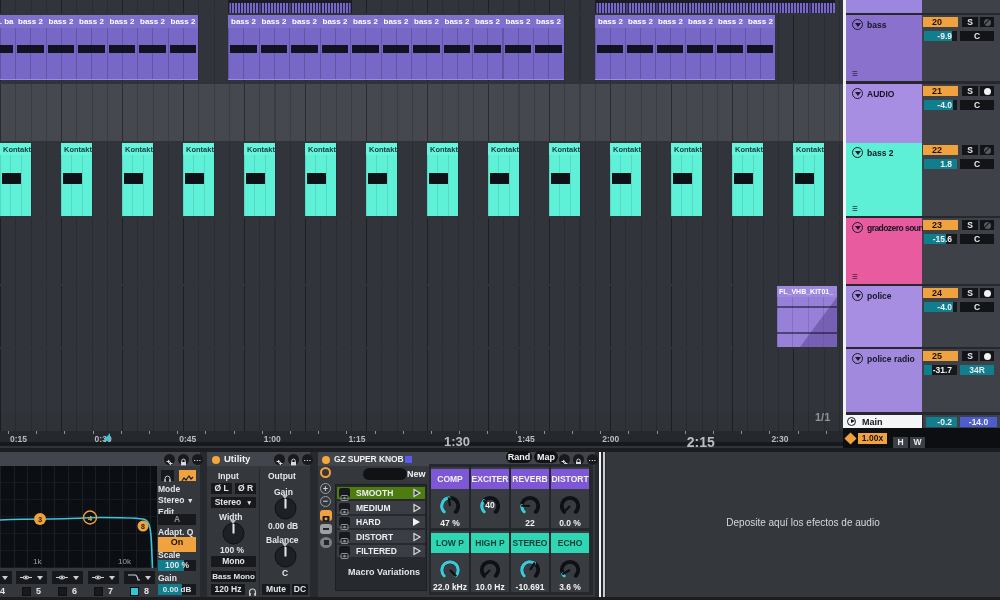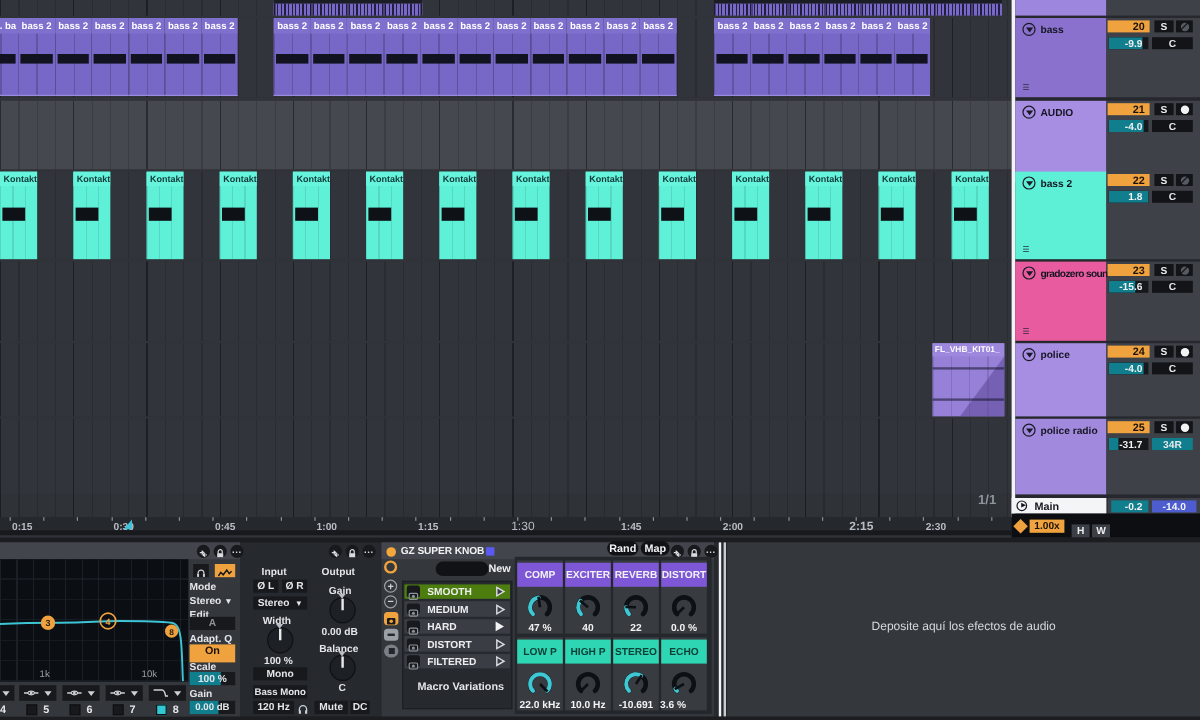--- a/index.html
+++ b/index.html
@@ -27,21 +27,21 @@
   .hdr { position:absolute; left:3px; width:154px; }
   .hcolor { position:absolute; left:0; top:0; width:76px; height:100%; }
   .hname { position:absolute; left:6px; top:4px; font-size:8.5px; font-weight:bold; color:#151522;
     white-space:nowrap; }
   .harrow { display:inline-block; width:11px; height:11px; border:1px solid #1a1a26; border-radius:50%;
     vertical-align:-2.5px; margin-right:4px; position:relative; }
   .harrow:after { content:""; position:absolute; left:1.6px; top:2.8px;
     border-left:3.4px solid transparent; border-right:3.4px solid transparent; border-top:4.4px solid #1a1a26; }
   .hctrl { position:absolute; left:76px; top:0; right:0; height:100%; background:#3e4147; }
   .numbox { position:absolute; left:77px; top:2px; width:35px; height:10px; background:#f0a23e;
-    color:#1a1208; font-size:9px; font-weight:bold; text-align:right; padding-right:4px; line-height:10.5px; }
+    color:#1a1208; font-size:9px; font-weight:bold; text-align:right; padding-right:16px; line-height:10.5px; }
   .sbox { position:absolute; left:116px; top:2px; width:16px; height:10px; background:#121418;
     color:#e8eaec; font-size:8.5px; font-weight:bold; text-align:center; line-height:11px; }
   .rbox { position:absolute; left:134px; top:2px; width:14px; height:10px; background:#121418; }
   .rbox i { position:absolute; left:3.5px; top:1.5px; width:7px; height:7px; border-radius:50%; }
   .rec-off i { background:#565b63; }
   .rec-off i:after { content:""; position:absolute; left:2.8px; top:-1px; width:1.4px; height:9px;
     background:#121418; transform:rotate(45deg); }
   .rec-on i { background:#f2f3f4; }
   .volbox { position:absolute; left:78px; top:16px; width:33px; height:10px; background:#16181c;
     color:#f0f2f4; font-size:8.5px; font-weight:bold; text-align:right; padding-right:5px; line-height:11px; overflow:hidden;}
@@ -262,24 +262,24 @@
 <div class="abs" style="left:713.0px;top:0;width:1px;height:3px;background:#8a9097;"></div>
 <div class="abs" style="left:741.2px;top:0;width:1px;height:3px;background:#8a9097;"></div>
 <div class="abs" style="left:769.4px;top:0;width:1px;height:3px;background:#8a9097;"></div>
 <div class="abs" style="left:797.6px;top:0;width:1px;height:3px;background:#8a9097;"></div>
 <div class="abs" style="left:825.8px;top:0;width:1px;height:3px;background:#8a9097;"></div>
 <div class="abs" style="left:10.0px;top:3px;font-size:8.5px;font-weight:bold;color:#b9bec4;">0:15</div>
 <div class="abs" style="left:94.6px;top:3px;font-size:8.5px;font-weight:bold;color:#b9bec4;">0:30</div>
 <div class="abs" style="left:179.2px;top:3px;font-size:8.5px;font-weight:bold;color:#b9bec4;">0:45</div>
 <div class="abs" style="left:263.8px;top:3px;font-size:8.5px;font-weight:bold;color:#b9bec4;">1:00</div>
 <div class="abs" style="left:348.4px;top:3px;font-size:8.5px;font-weight:bold;color:#b9bec4;">1:15</div>
-<div class="abs" style="left:426px;top:3px;font-size:10px;font-weight:normal;color:#b9bec4;">1:30</div>
+<div class="abs" style="left:444px;top:3px;font-size:13px;font-weight:bold;color:#b9bec4;">1:30</div>
 <div class="abs" style="left:517.6px;top:3px;font-size:8.5px;font-weight:bold;color:#b9bec4;">1:45</div>
 <div class="abs" style="left:602.2px;top:3px;font-size:8.5px;font-weight:bold;color:#b9bec4;">2:00</div>
-<div class="abs" style="left:686.8px;top:3px;font-size:10px;font-weight:bold;color:#b9bec4;margin-left:21px;">2:15</div>
+<div class="abs" style="left:686.8px;top:3px;font-size:14px;font-weight:bold;color:#b9bec4;">2:15</div>
 <div class="abs" style="left:771.4px;top:3px;font-size:8.5px;font-weight:bold;color:#b9bec4;">2:30</div>
 <div class="abs" style="left:103px;top:2px;width:0;height:0;border-left:7px solid transparent;border-bottom:8px solid #3fc3d8;"></div>
 </div>
 </div>
 <div class="abs" style="left:843px;top:0;width:157px;height:448px;background:#26282d;">
 <div class="abs" style="left:0;top:0;width:3px;height:431px;background:#f2f3f4;"></div>
 <div class="abs" style="left:3px;top:0;width:76px;height:13px;background:#9d87de;"></div>
 <div class="abs" style="left:79px;top:0;width:78px;height:13px;background:#3e4147;"></div>
 <div class="hdr" style="top:15px;height:66px;">
 <div class="hcolor" style="background:#8a71cd;"></div>
@@ -451,20 +451,26 @@
 <div class="label" style="left:158px;top:484px;">Mode</div>
 <div class="label" style="left:158px;top:495px;">Stereo <span style="font-size:7px;">▼</span></div>
 <div class="label" style="left:158px;top:507px;">Edit</div>
 <div class="dbox" style="left:158px;top:514px;width:38px;height:11px;line-height:11px;color:#8d939a;">A</div>
 <div class="label" style="left:158px;top:527px;">Adapt. Q</div>
 <div class="abs" style="left:158px;top:537px;width:38px;height:15px;background:#f0a23e;color:#1a1208;font-size:9px;font-weight:bold;text-align:center;line-height:11px;">On</div>
 <div class="label" style="left:158px;top:550px;">Scale</div>
 <div class="dbox" style="left:158px;top:560px;width:38px;height:11px;line-height:11px;"><b class="abs" style="left:0;top:0;bottom:0;width:26px;background:#117e8e;"></b><span style="position:relative;">100 %</span></div>
 <div class="label" style="left:158px;top:573px;">Gain</div>
 <div class="dbox" style="left:158px;top:584px;width:38px;height:11px;line-height:11px;font-size:8px;"><b class="abs" style="left:0;top:0;bottom:0;width:24px;background:#117e8e;"></b><span style="position:relative;">0.00 dB</span></div>
+<div class="dev" style="left:207px;width:103px;">
+<div class="dtitle">
+        <span class="donoff" style="left:5px;"></span>
+        <span style="position:absolute;left:17px;">Utility</span>
+      </div>
+</div>
 <div class="abs" style="left:274px;top:453.5px;width:11px;height:11px;border-radius:50%;background:#17191d;"><svg width="11" height="11" viewBox="0 0 11 11">
         <path d="M2.5,4.5 L5.5,4.5 M4,3 L5.8,4.5 L4,6 M8.5,6.5 L5.5,6.5 M7,5 L5.2,6.5 L7,8" stroke="#d8dbde" stroke-width="1" fill="none"></path>
       </svg></div>
     <div class="abs" style="left:288px;top:453.5px;width:11px;height:11px;border-radius:50%;background:#17191d;"><svg width="11" height="11" viewBox="0 0 11 11">
         <rect x="3" y="5" width="5" height="3.4" fill="#d8dbde"></rect>
         <path d="M3.8,5 V3.8 a1.7,1.7 0 0 1 3.4,0 V5" stroke="#d8dbde" stroke-width="1" fill="none"></path>
       </svg></div>
     <div class="abs" style="left:302px;top:453.5px;width:11px;height:11px;border-radius:50%;background:#17191d;color:#d8dbde;font-size:8px;font-weight:bold;text-align:center;line-height:9px;letter-spacing:.5px;">...</div>
 <div class="abs" style="left:259px;top:468px;width:1px;height:127px;background:#26292e;"></div>
 <div class="label" style="left:218px;top:471px;">Input</div>
@@ -593,21 +599,21 @@
       <line x1="14.0" y1="14.0" x2="12.76" y2="5.29" stroke="#0d1014" stroke-width="2.2"></line>
     </svg>
 <div class="abs" style="left:430px;top:518px;width:40px;text-align:center;font-size:8.5px;font-weight:bold;color:#f2f3f4;white-space:nowrap;">47 %</div>
 <div class="abs" style="left:471px;top:467px;width:38px;height:61px;background:#383c41;"></div>
 <div class="abs" style="left:471px;top:469px;width:38px;height:20px;background:#7e57d6;color:#f2f3f4;font-size:8.5px;font-weight:bold;text-align:center;line-height:20px;">EXCITER</div>
 <svg class="abs" style="left:476.0px;top:492.0px;" width="28" height="28" viewBox="0 0 28 28">
       <path d="M8.20,19.80 A8.2,8.2 0 1 1 19.80,19.80" fill="none" stroke="#0d1014" stroke-width="3.8" stroke-linecap="round"></path>
       <path d="M8.20,19.80 A8.2,8.2 0 0 1 7.72,8.72" fill="none" stroke="#3fc8d4" stroke-width="3.3" stroke-linecap="round"></path>
       <line x1="14.0" y1="14.0" x2="7.26" y2="8.34" stroke="#0d1014" stroke-width="2.2"></line>
     </svg>
-<div class="abs" style="left:470px;top:518px;width:40px;text-align:center;font-size:8.5px;font-weight:bold;color:#f2f3f4;white-space:nowrap;">40</div>
+<div class="abs" style="left:470px;top:500px;width:40px;text-align:center;font-size:8.5px;font-weight:bold;color:#f2f3f4;white-space:nowrap;">40</div>
 <div class="abs" style="left:511px;top:467px;width:38px;height:61px;background:#383c41;"></div>
 <div class="abs" style="left:511px;top:469px;width:38px;height:20px;background:#7e57d6;color:#f2f3f4;font-size:8.5px;font-weight:bold;text-align:center;line-height:20px;">REVERB</div>
 <svg class="abs" style="left:516.0px;top:492.0px;" width="28" height="28" viewBox="0 0 28 28">
       <path d="M8.20,19.80 A8.2,8.2 0 1 1 19.80,19.80" fill="none" stroke="#0d1014" stroke-width="3.8" stroke-linecap="round"></path>
       <path d="M8.20,19.80 A8.2,8.2 0 0 1 5.80,13.76" fill="none" stroke="#3fc8d4" stroke-width="3.3" stroke-linecap="round"></path>
       <line x1="14.0" y1="14.0" x2="5.20" y2="13.74" stroke="#0d1014" stroke-width="2.2"></line>
     </svg>
 <div class="abs" style="left:510px;top:518px;width:40px;text-align:center;font-size:8.5px;font-weight:bold;color:#f2f3f4;white-space:nowrap;">22</div>
 <div class="abs" style="left:551px;top:467px;width:38px;height:61px;background:#383c41;"></div>
 <div class="abs" style="left:551px;top:469px;width:38px;height:20px;background:#7e57d6;color:#f2f3f4;font-size:8.5px;font-weight:bold;text-align:center;line-height:20px;">DISTORT</div>
@@ -639,17 +645,17 @@
       <line x1="14.0" y1="14.0" x2="18.72" y2="6.57" stroke="#0d1014" stroke-width="2.2"></line>
     </svg>
 <div class="abs" style="left:510px;top:582px;width:40px;text-align:center;font-size:8.5px;font-weight:bold;color:#f2f3f4;white-space:nowrap;">-10.691 </div>
 <div class="abs" style="left:551px;top:531px;width:38px;height:61px;background:#383c41;"></div>
 <div class="abs" style="left:551px;top:533px;width:38px;height:20px;background:#2fd6b3;color:#0d3f36;font-size:8.5px;font-weight:bold;text-align:center;line-height:20px;">ECHO</div>
 <svg class="abs" style="left:556.0px;top:556.0px;" width="28" height="28" viewBox="0 0 28 28">
       <path d="M8.20,19.80 A8.2,8.2 0 1 1 19.80,19.80" fill="none" stroke="#0d1014" stroke-width="3.8" stroke-linecap="round"></path>
       <path d="M8.20,19.80 A8.2,8.2 0 0 1 6.81,17.95" fill="none" stroke="#3fc8d4" stroke-width="3.3" stroke-linecap="round"></path>
       <line x1="14.0" y1="14.0" x2="6.29" y2="18.24" stroke="#0d1014" stroke-width="2.2"></line>
     </svg>
-<div class="abs" style="left:550px;top:582px;width:40px;text-align:left;font-size:8.5px;font-weight:bold;color:#f2f3f4;white-space:nowrap;">3.6 %</div>
+<div class="abs" style="left:550px;top:582px;width:40px;text-align:center;font-size:8.5px;font-weight:bold;color:#f2f3f4;white-space:nowrap;">3.6 %</div>
 <div class="abs" style="left:599px;top:452px;width:2px;height:145px;background:#f2f3f4;"></div>
 <div class="abs" style="left:603px;top:452px;width:1.5px;height:145px;background:#c8ccd0;"></div>
 <div class="abs" style="left:606px;top:452px;width:394px;height:145px;background:#34373c;"></div>
 <div class="abs" style="left:606px;top:517px;width:394px;text-align:center;font-size:10px;color:#d5d9dc;">Deposite aquí los efectos de audio</div>
 </div>
 </body></html>

